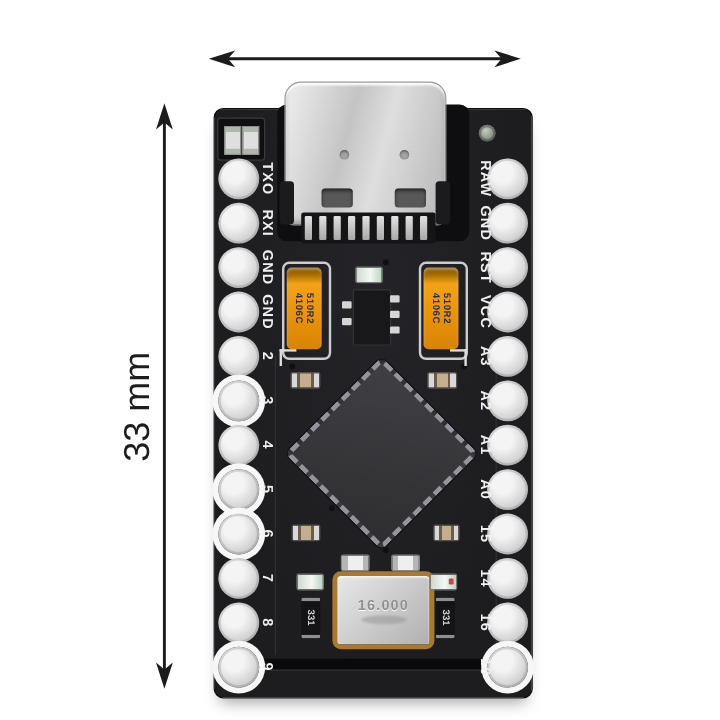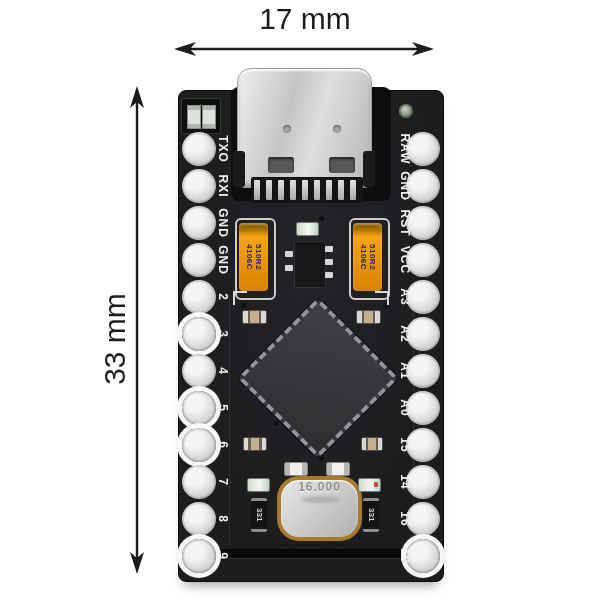--- a/index.html
+++ b/index.html
@@ -82,45 +82,44 @@
   .bracket.tr{border-right:2px solid #ddd;border-top:2px solid #ddd;}
 
   
   .res{height:12px;border-radius:2px;
        background:linear-gradient(90deg,#d8d8d8 0 20%,#6b5d4a 20% 30%,#c3ae90 30% 70%,#6b5d4a 70% 80%,#d8d8d8 80% 100%);
        border:1px solid #55504a;}
   .smallcap{width:22px;height:12px;border-radius:2px;border:1px solid #888;
        background:linear-gradient(90deg,#b5b5b5 0 22%,#efefef 22% 78%,#b5b5b5 78% 100%);}
 
   
-  #crystal{left:98px;top:385px;width:77px;height:57px;border:4px solid #a9792e;border-radius:22px;
+  #crystal{left:98px;top:385px;width:77px;height:57px;border:4px solid #a9792e;border-radius:7px;
            background:linear-gradient(135deg,#e8e8e8 0%,#c9c9c9 55%,#b0b0b0 100%);
            box-shadow:inset 0 1px 2px #fff;display:flex;flex-direction:column;
-           justify-content:flex-start;align-items:center;gap:2px;}
+           justify-content:center;align-items:center;gap:2px;}
   #crystal-text{color:#8f8f8f;font-size:12px;font-weight:bold;letter-spacing:1px;
                 text-shadow:0 1px 0 #fff;}
   #crystal-logo{width:38px;height:7px;border-radius:50%;background:rgba(120,120,120,.35);filter:blur(1px);}
 
   
   .smd331{width:16px;height:28px;background:#141416;border-radius:2px;
           border-top:3px solid #8f8f8f;border-bottom:3px solid #8f8f8f;
           display:flex;justify-content:center;align-items:center;}
   .smd331 span{writing-mode:vertical-rl;color:#d6d6d6;font-size:8px;font-weight:bold;line-height:1;}
 
   #groove{left:36px;top:458px;width:216px;height:9px;background:#0a0a0c;border-radius:4px;
           box-shadow:0 1px 0 #303036;}
   .trace{width:1px;background:#2e2e33;}
   .via-dot{width:5px;height:5px;border-radius:50%;background:#101013;}
 </style>
 </head>
 <body>
 
 <div id="stage">
 
-  <div id="width-label" class="dim-label">17 mm</div>
   <svg id="width-arrow" class="arrow-svg" style="left:172px;top:37px;" width="264" height="24" viewBox="0 0 264 24">
     <line x1="16" y1="12" x2="248" y2="12" stroke="#1c1c1c" stroke-width="2.4"></line>
     <polygon points="2,12 24,5 18,12 24,19" fill="#1c1c1c"></polygon>
     <polygon points="262,12 240,5 246,12 240,19" fill="#1c1c1c"></polygon>
   </svg>
 
   <div id="height-label" class="dim-label">33 mm</div>
   <svg id="height-arrow" class="arrow-svg" style="left:125px;top:84px;" width="24" height="492" viewBox="0 0 24 492">
     <line x1="12" y1="16" x2="12" y2="476" stroke="#1c1c1c" stroke-width="2.4"></line>
     <polygon points="12,2 5,24 12,18 19,24" fill="#1c1c1c"></polygon>

